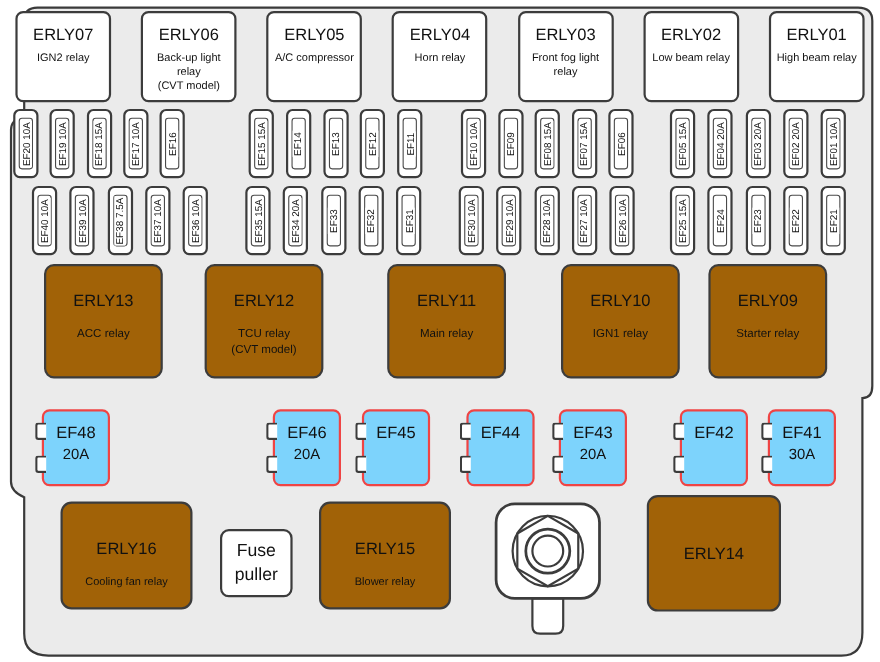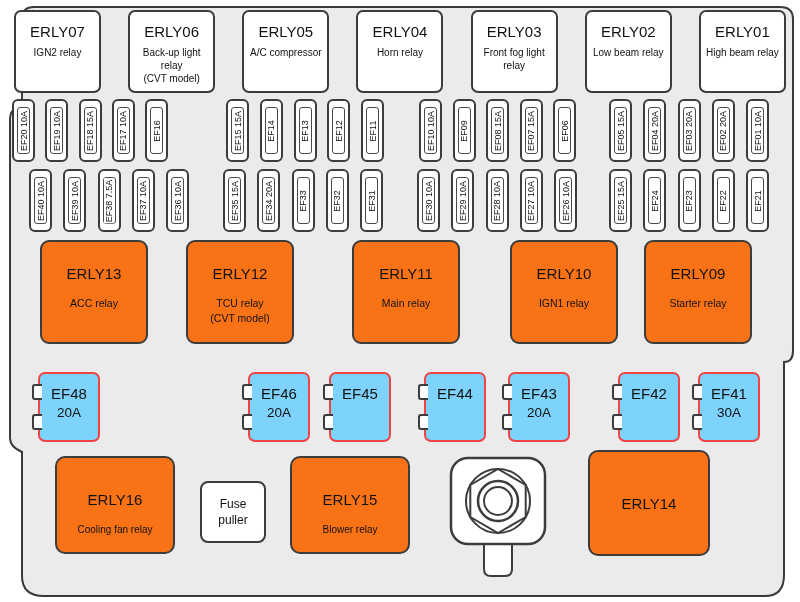--- a/index.html
+++ b/index.html
@@ -3,21 +3,21 @@
 <meta charset="utf-8">
 <style>
   * { margin:0; padding:0; box-sizing:border-box; }
   html,body { width:800px; height:602px; background:#ffffff; }
   body { font-family:"Liberation Sans","DejaVu Sans",sans-serif; color:#111; position:relative; overflow:hidden; }
   #panel { position:relative; width:800px; height:602px; }
   .abs { position:absolute; }
   svg.outline { position:absolute; left:0; top:0; z-index:0; }
 
   
-  .relay { position:absolute; background:#f97316; border:2px solid #3c3c3c; display:flex; flex-direction:column; align-items:center; z-index:2; }
+  .relay { position:absolute; background:#a16207; border:2px solid #3c3c3c; display:flex; flex-direction:column; align-items:center; z-index:2; }
   .rid   { font-size:15px; color:#111; }
   .rdesc { font-size:10px; color:#111; text-align:center; line-height:1.25; padding:0 3px; }
   .rdesc2{ font-size:10px; color:#111; text-align:center; }
 
   
   .top-relays { position:absolute; left:14px; top:10px; width:772px; height:83px; display:flex; justify-content:space-between; z-index:2; }
   .relay-top { position:relative; width:87px; height:83px; background:#fff; border:2px solid #3c3c3c; border-radius:7px; display:flex; flex-direction:column; align-items:center; }
   .relay-top .rid { margin-top:11px; }
   .relay-top .rdesc { margin-top:7px; }
   .relay-top .rdesc2 { margin-top:1px; }
@@ -40,21 +40,21 @@
   .fuse-md::before { top:10px; }
   .fuse-md::after { bottom:10px; }
   .fid { font-size:15px; margin-top:11px; }
   .famp { font-size:13.5px; margin-top:3px; }
 
   
   .relay-bot { width:120px; height:98px; border-radius:10px; }
   .relay-bot .rid { margin-top:33px; }
   .relay-bot .rdesc { margin-top:16px; font-size:10px; }
   .relay-erly14 { left:588px; top:450px; width:122px; height:106px; border-radius:10px; justify-content:center; }
-  .fuse-puller { left:200px; top:481px; width:66px; height:62px; background:#fff; border:2px solid #3c3c3c; border-radius:8px; display:flex; align-items:center; justify-content:center; text-align:center; font-size:12px; line-height:1.35; z-index:2; position:absolute; padding:0 24px; }
+  .fuse-puller { left:200px; top:481px; width:66px; height:62px; background:#fff; border:2px solid #3c3c3c; border-radius:8px; display:flex; align-items:center; justify-content:center; text-align:center; font-size:16px; line-height:1.35; z-index:2; position:absolute; padding:0 24px; }
 </style>
 </head>
 <body>
 
 <div id="panel">
 
   <svg class="outline" width="800" height="602" viewBox="0 0 800 602">
     <path d="M 34 7 L 780 7 Q 793 7 793 19 L 793 351 Q 793 362 784 362 L 784 575 Q 784 596 765 596 L 44 596 Q 22 596 22 576 L 22 452 Q 10 447 10 438 L 10 118 Q 10 109 22 104 L 22 19 Q 22 7 34 7 Z" fill="#ebebeb" stroke="#3a3a3a" stroke-width="2"></path>
   </svg>
 

